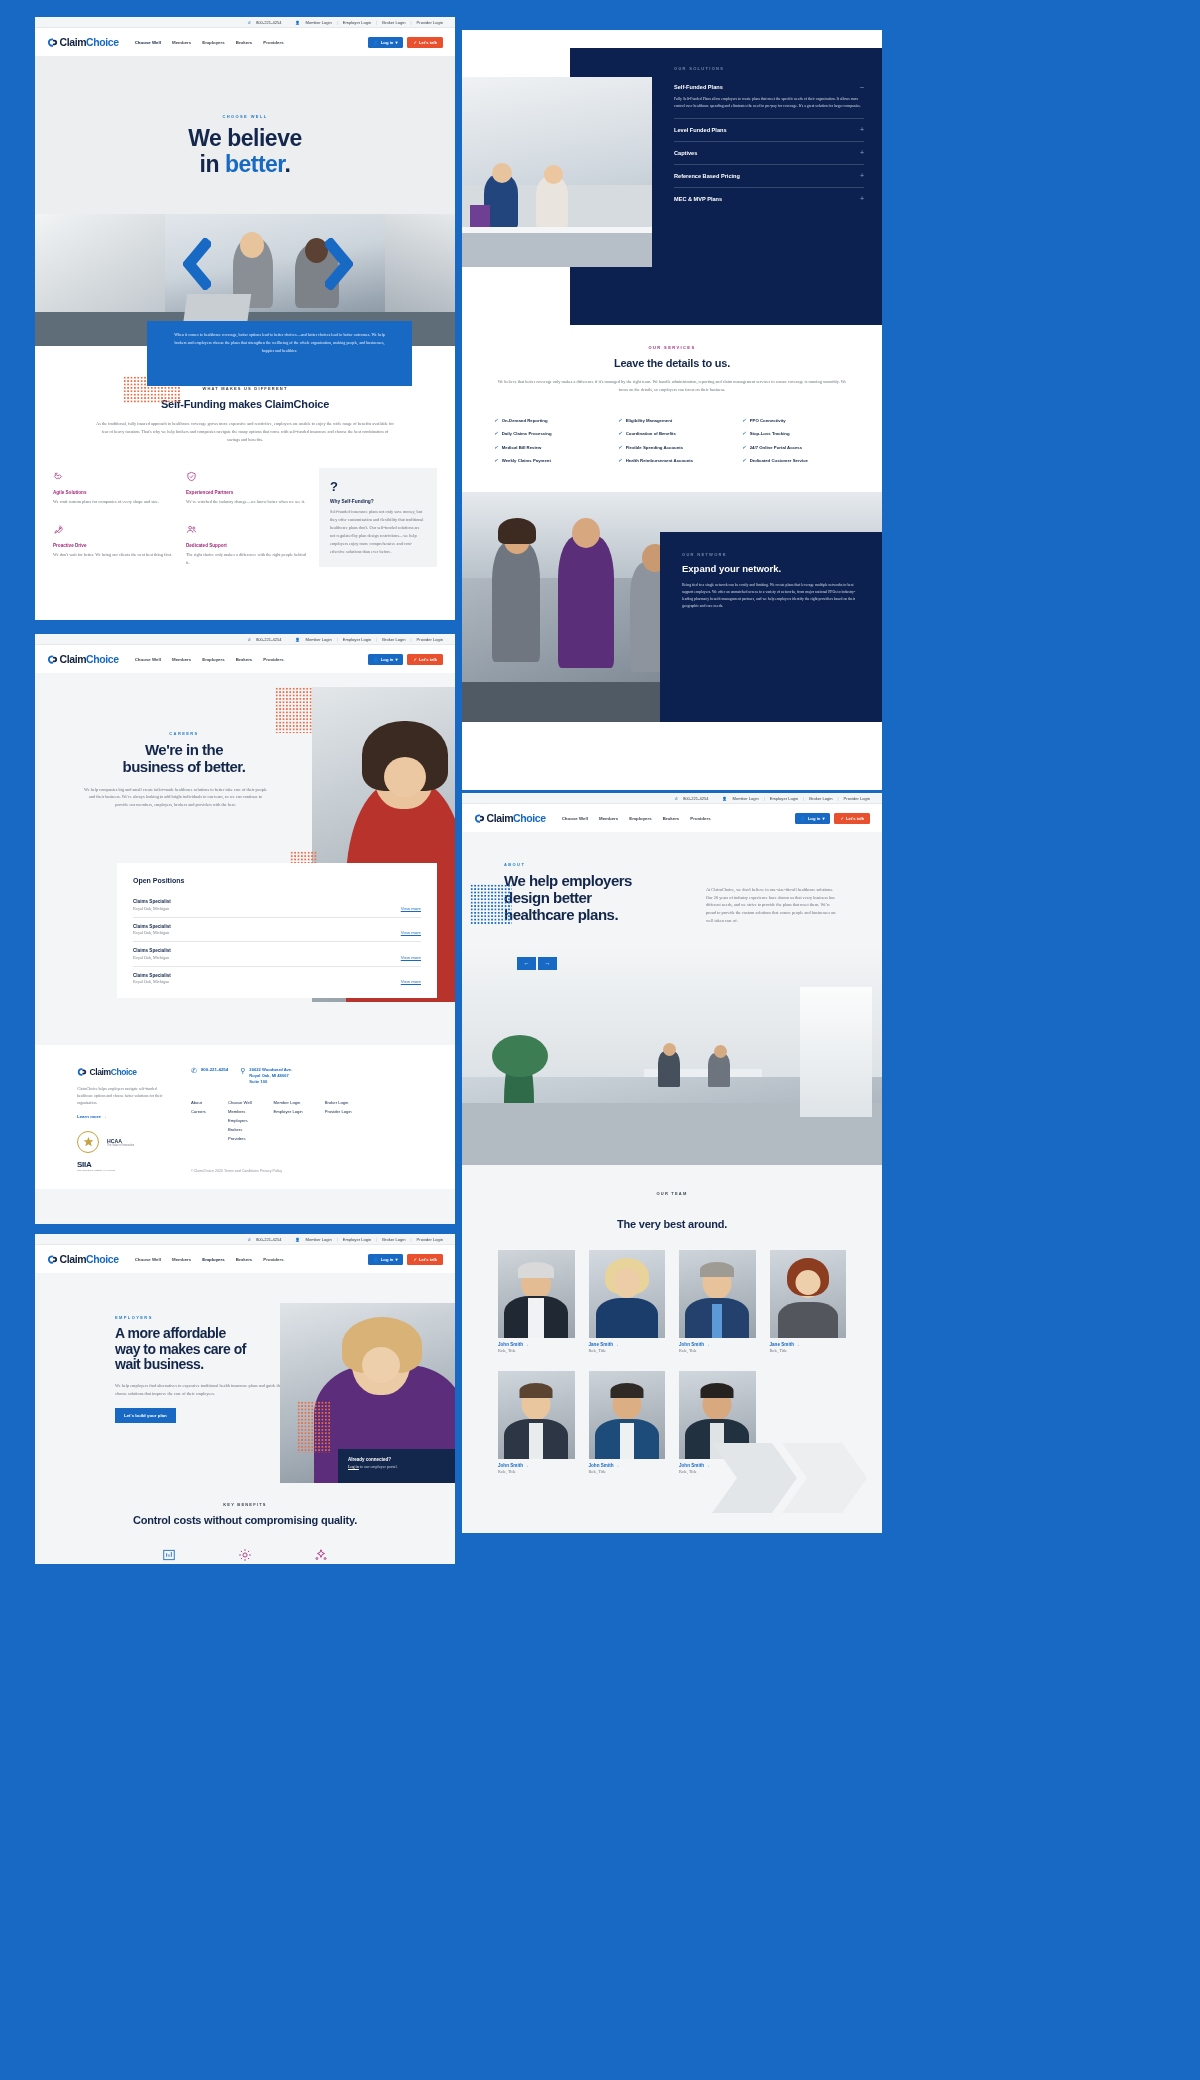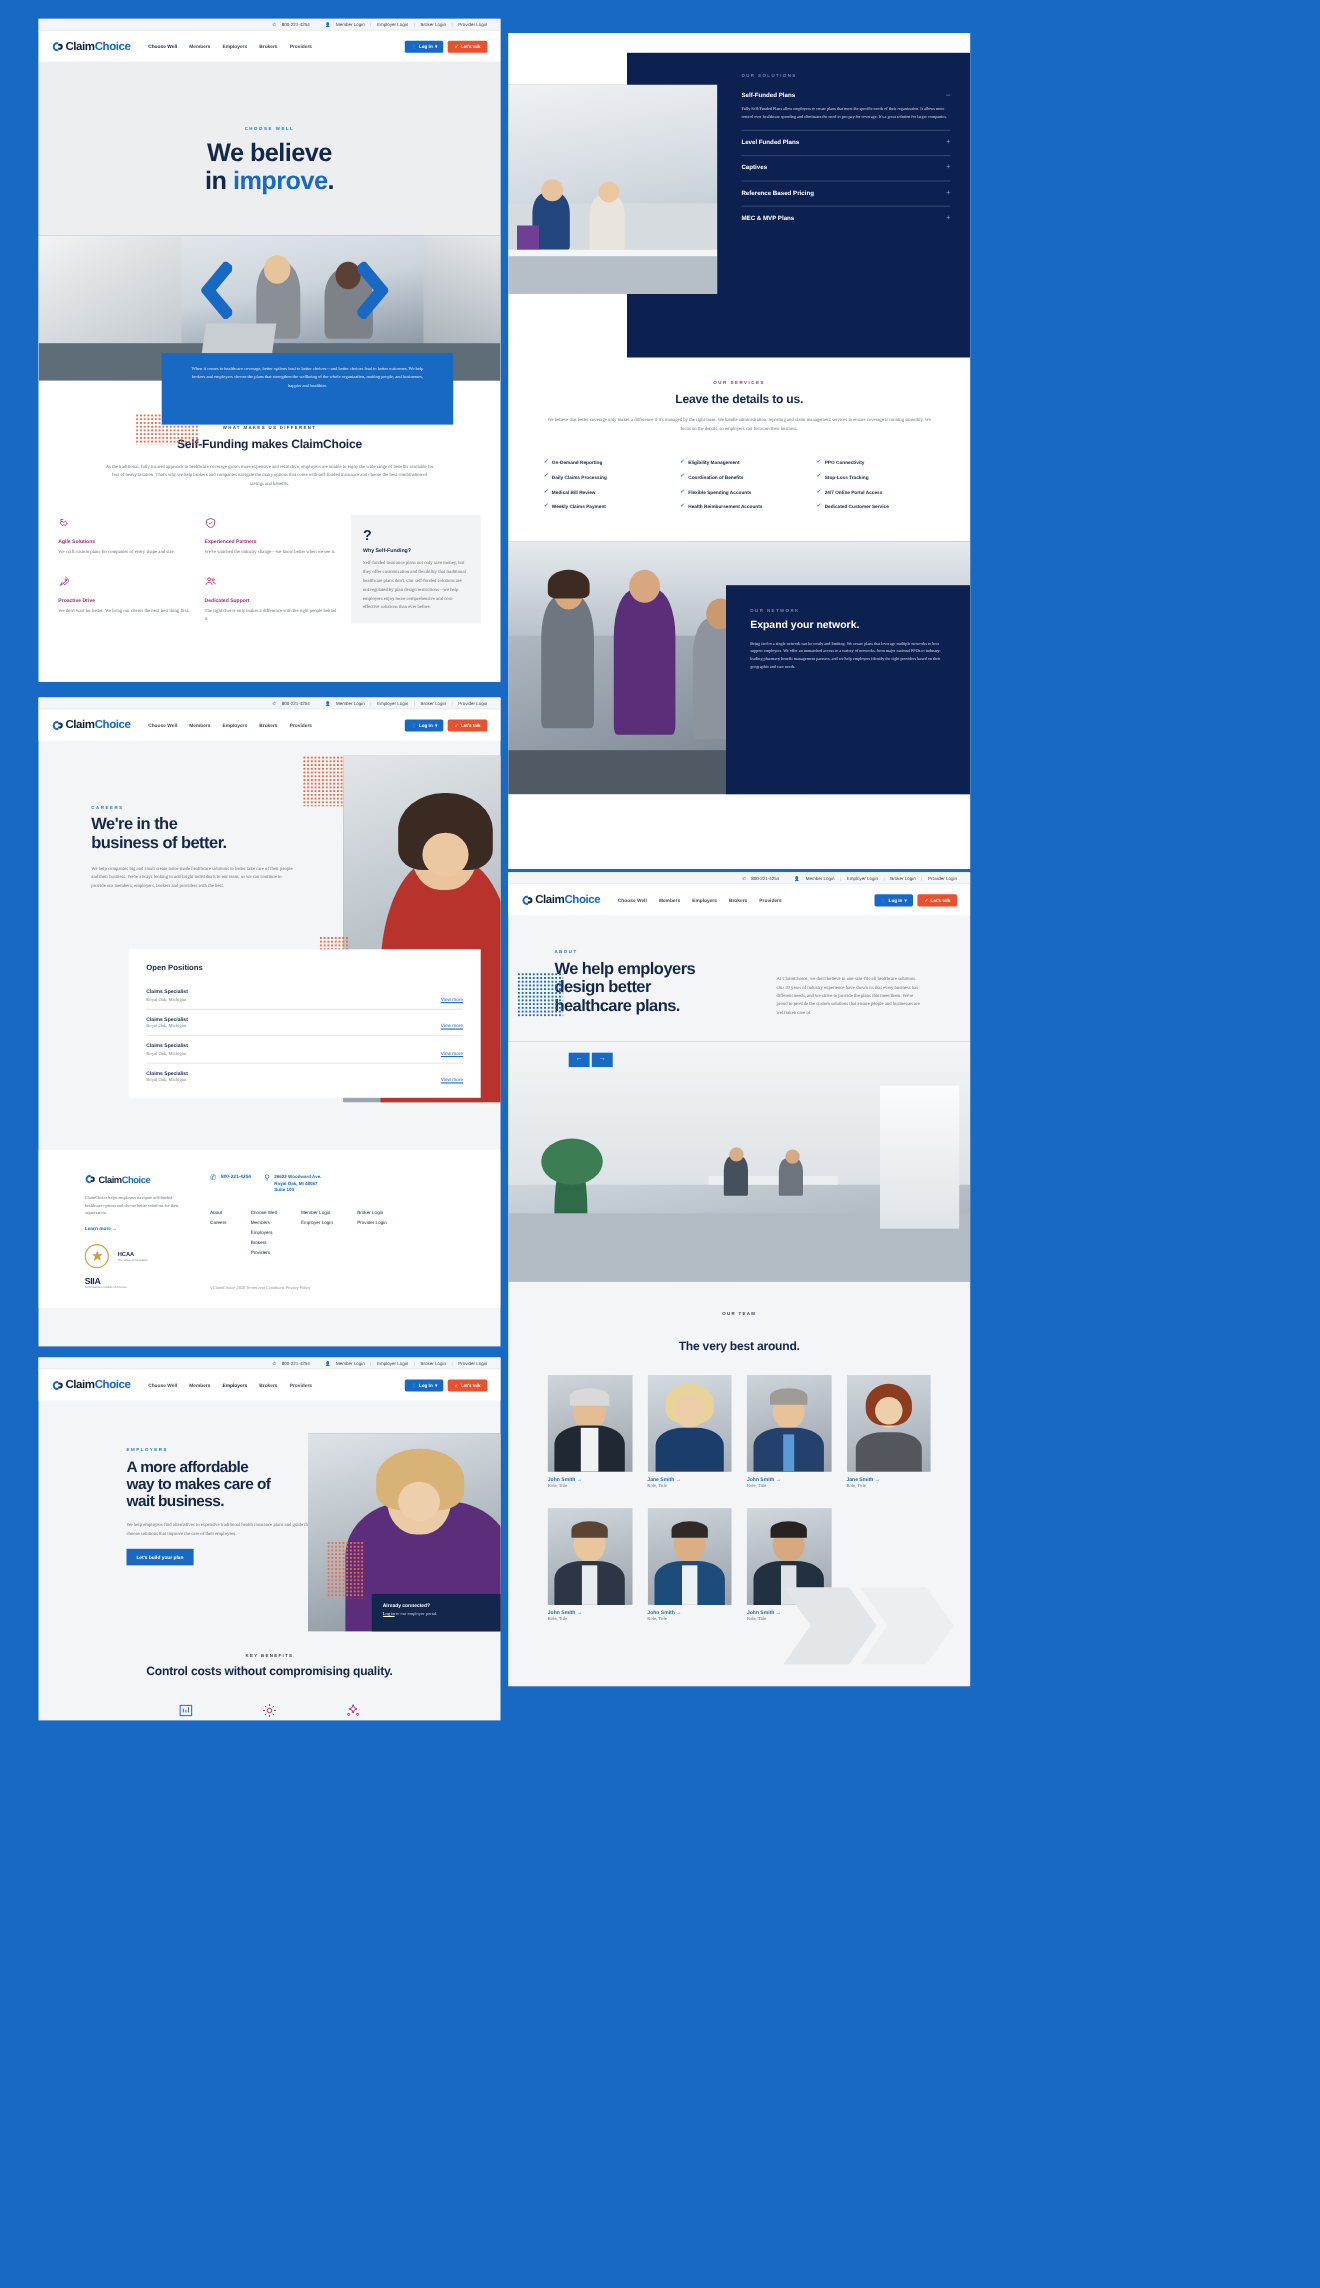--- a/index.html
+++ b/index.html
@@ -122,21 +122,21 @@
         <span>Let's talk</span>
       </span>
     </div>
   </div>
 
   <div style="position:relative; height:290px; background:#eceef0;">
     <div style="padding-top:58px; text-align:center;">
       <div class="eyebrow">CHOOSE WELL</div>
       <div class="h1" style="margin-top:7px;">
         <div>We believe</div>
-        <div><span>in </span><span class="lt">improve</span><span>.</span></div>
+        <div><span>in </span><span class="lt">better</span><span>.</span></div>
       </div>
     </div>
 
     <div class="photo" style="position:absolute; left:0; top:158px; width:420px; height:132px;">
       <div class="sky"></div>
       <div style="position:absolute; left:0; top:0; width:130px; height:132px; background:linear-gradient(150deg,#f2f4f5,#b8c0c6);"></div>
       <div style="position:absolute; right:0; top:0; width:70px; height:132px; background:linear-gradient(200deg,#e6e9eb,#9aa4ad);"></div>
       <div style="position:absolute; left:198px; top:24px; width:40px; height:70px; background:#8a8f95; border-radius:40% 40% 10% 10%;"></div>
       <div style="position:absolute; left:205px; top:18px; width:24px; height:26px; background:#e7c49c; border-radius:50%;"></div>
       <div style="position:absolute; left:260px; top:30px; width:44px; height:64px; background:#7d8288; border-radius:40% 40% 10% 10%;"></div>
@@ -262,21 +262,21 @@
     <div class="dots" style="position:absolute; left:240px; top:14px; width:72px; height:46px;"></div>
     <div class="photo" style="position:absolute; left:277px; top:14px; width:178px; height:315px;">
       <div style="position:absolute; inset:0; background:linear-gradient(160deg,#e3e7ea,#b3bcc3 55%,#8f99a2);"></div>
       <div style="position:absolute; left:34px; top:94px; width:120px; height:240px; background:#b8332c; border-radius:42% 42% 0 0;"></div>
       <div style="position:absolute; left:62px; top:48px; width:60px; height:74px; background:#e9c49d; border-radius:50% 50% 44% 44%;"></div>
       <div style="position:absolute; left:50px; top:34px; width:86px; height:70px; background:#3b2a22; border-radius:48% 48% 26% 26%;"></div>
       <div style="position:absolute; left:72px; top:70px; width:42px; height:40px; background:#ecc8a2; border-radius:50%;"></div>
     </div>
     <div class="dots" style="position:absolute; left:255px; top:178px; width:28px; height:40px;"></div>
 
-    <div style="padding:58px 0 0 48px; width:250px;">
+    <div style="padding:58px 0 0 48px; width:250px;text-align:center;">
       <div class="eyebrow">CAREERS</div>
       <div class="h1" style="font-size:15px; margin-top:6px;">
         <div>We're in the</div>
         <div>business of better.</div>
       </div>
       <div class="body" style="margin-top:10px; width:185px; line-height:1.75;">We help companies big and small create tailor-made healthcare solutions to better take care of their people and their business. We're always looking to add bright individuals to our team, so we can continue to provide our members, employers, brokers and providers with the best.</div>
     </div>
 
     <div style="position:absolute; left:82px; top:190px; width:320px; height:135px; background:#fff; padding:14px 16px; z-index:4;">
       <div class="h3" style="font-size:7px;">Open Positions</div>

